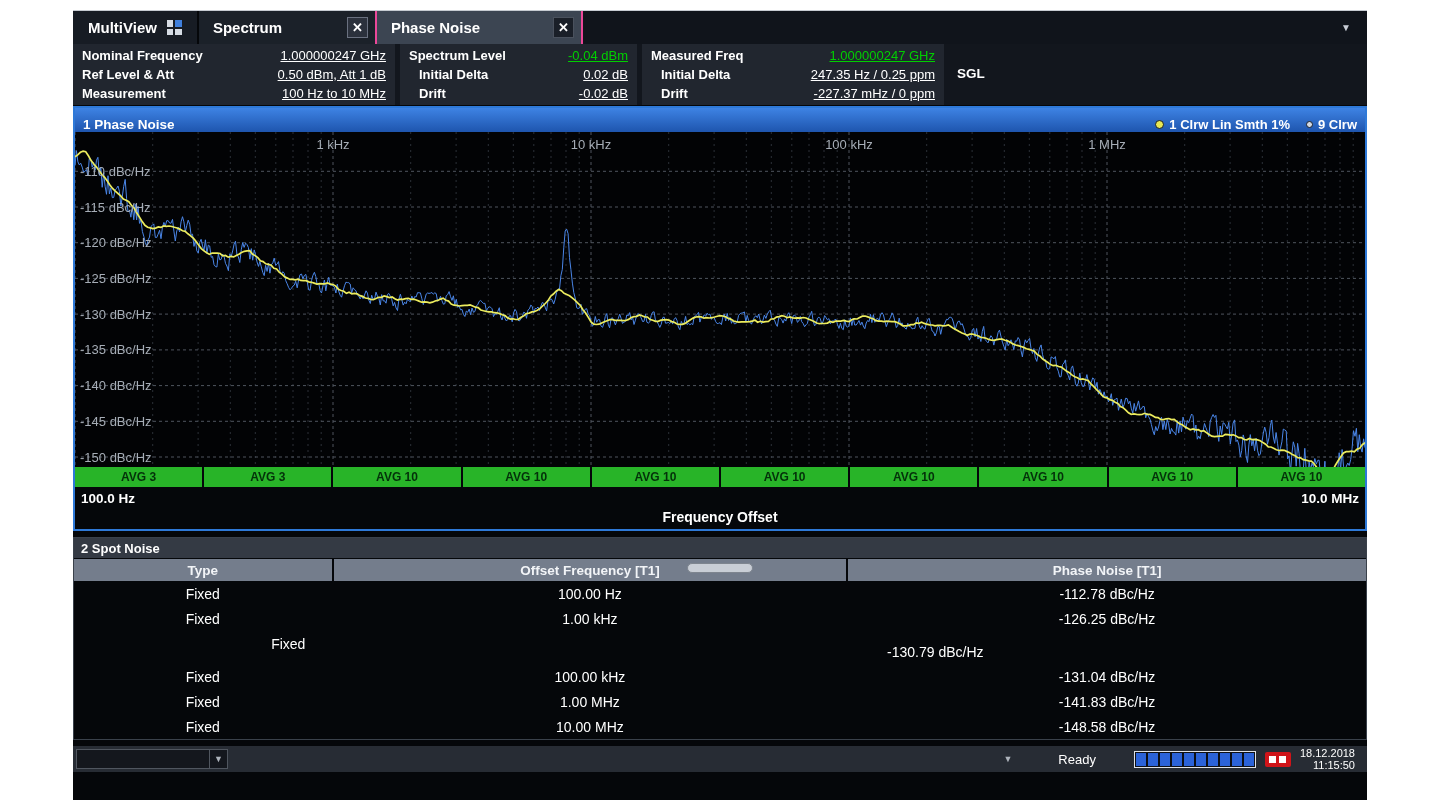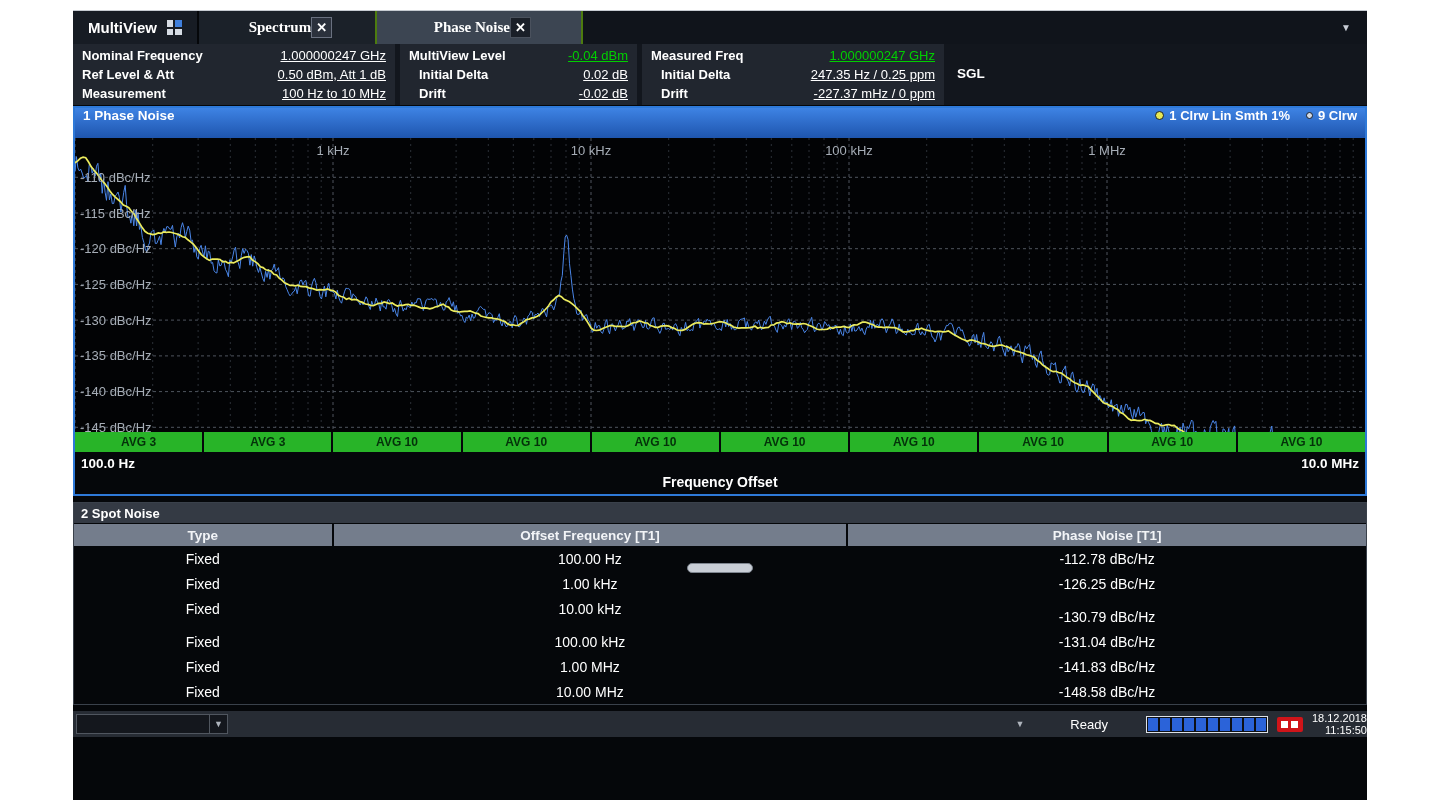--- a/index.html
+++ b/index.html
@@ -7,49 +7,49 @@
     font-family:"Liberation Sans",sans-serif;}
   .screen{position:absolute;left:73px;top:10px;width:1294px;height:790px;
     background:#05070a;color:#fff;border-top:1px solid #c6cbd1;}
   
   .tabbar{height:33px;background:#10141b;display:flex;align-items:stretch;}
   .multiview{display:flex;align-items:center;gap:10px;padding:0 15px;background:#171c24;
     border-right:2px solid #05070a;font-weight:bold;font-size:15px;cursor:default;}
   .gridicon{width:15px;height:15px;display:grid;grid-template-columns:1fr 1fr;grid-template-rows:1fr 1fr;gap:2px;}
   .gridicon span{background:#d6dce4;}
   .gridicon span.b{background:#3f7fdc;}
-  .tab{width:178px;display:flex;align-items:center;justify-content:center;
-    padding:0 7px 0 14px;background:#1b2129;border-right:2px solid #4d7c0f;
-    font-weight:bold;font-size:15px;font-family:Liberation Serif, serif;}
+  .tab{width:178px;display:flex;align-items:center;justify-content:space-between;
+    padding:0 7px 0 14px;background:#1b2129;border-right:2px solid #ec4899;
+    font-weight:bold;font-size:15px;}
   .tab.active{width:206px;background:#3c4552;}
   .close{width:21px;height:21px;display:flex;align-items:center;justify-content:center;
     background:#2b313c;border:1px solid #6a7180;font-size:13px;font-weight:bold;color:#fff;}
   .tab.active .close{background:#1a1f28;border-color:#4a515d;}
   .tab-arrow{margin-left:auto;margin-right:16px;align-self:center;font-size:10px;color:#c8cdd5;}
   
   .infobar{height:61px;background:#12161d;position:relative;}
   .info-cols{display:flex;gap:5px;height:100%;}
   .info-col{background:#21262f;padding:2px 9px;display:flex;flex-direction:column;justify-content:space-around;}
   .info-col:nth-child(1){flex:0 0 322px;}
   .info-col:nth-child(2){flex:0 0 237px;}
   .info-col:nth-child(3){flex:0 0 302px;text-align:right;}
   .info-row{display:flex;justify-content:space-between;align-items:center;height:18px;font-size:13px;}
   .info-label{font-weight:bold;white-space:nowrap;}
   .info-label.indent{padding-left:10px;}
   .info-value{white-space:nowrap;text-decoration:underline;}
   .info-value.green{color:#00cf00;}
   .sgl{position:absolute;left:884px;top:22px;font-weight:bold;font-size:13.5px;}
   
   .win1{margin-top:1px;border:2px solid #2e79d8;background:#05070a;}
-  .win-title{height:30px;display:flex;align-items:flex-start;padding:0 8px;
+  .win-title{height:24px;display:flex;align-items:flex-end;padding:0 8px;
     background:linear-gradient(#3e83e4,#1e55ae);font-size:13.5px;font-weight:bold;}
   .legend{margin-left:auto;display:flex;align-items:center;gap:16px;}
   .legend-item{display:flex;align-items:center;gap:5px;font-size:13px;font-weight:bold;}
   .legend-dot{border-radius:50%;border:1px solid #19202b;display:inline-block;}
-  .chart{position:relative;height:294px;background:#020305;overflow:hidden;}
+  .chart{position:relative;height:335px;background:#020305;overflow:hidden;}
   #chart-svg{position:absolute;left:0;top:0;}
   #chart-svg .vmin{stroke:#2c3138;stroke-width:1;stroke-dasharray:2 4;}
   #chart-svg .vdec{stroke:#4f555e;stroke-width:1;stroke-dasharray:3 3;}
   #chart-svg .hgrid{stroke:#4f555e;stroke-width:1;stroke-dasharray:3 3;}
   #chart-svg .xlab,#chart-svg .ylab{fill:#a6adb6;font-size:13px;font-family:"Liberation Sans",sans-serif;}
   #chart-svg .trace2{fill:none;stroke:#4a86e8;stroke-width:1;}
   #chart-svg .trace1{fill:none;stroke:#ecec5e;stroke-width:1.7;}
   .avgbar{height:20px;display:flex;gap:2px;background:#05070a;}
   .avg-seg{flex:1;background:#28b428;display:flex;align-items:center;justify-content:center;
     font-size:12px;font-weight:bold;color:#04310a;}
@@ -77,21 +77,21 @@
   .sb-spacer{flex:1;}
   .sb-arrow2{font-size:9px;color:#aeb4bc;margin-right:46px;}
   .sb-ready{font-size:13px;margin-right:38px;}
   .progress{height:17px;border:1px solid #dfe2e7;background:#0d1016;padding:1px;
     display:flex;gap:2px;align-items:stretch;margin-right:9px;}
   .pseg{width:10px;background:#2b63d9;}
   .rslogo{width:26px;height:15px;background:#d01419;border-radius:2px;position:relative;margin-right:9px;}
   .rslogo span{position:absolute;background:#ffffff;}
   .rslogo span:first-child{left:4px;top:4px;width:7px;height:7px;}
   .rslogo span:last-child{left:14px;top:4px;width:7px;height:7px;}
-  .datetime{font-size:11px;line-height:12.5px;text-align:right;margin-right:0;}
+  .datetime{font-size:11px;line-height:12.5px;text-align:right;margin-right:12px;}
 </style>
 </head>
 <body>
 
 <div class="screen">
 
   <div class="tabbar">
     <div class="multiview">
       <span>MultiView</span>
       <span class="gridicon">
@@ -123,21 +123,21 @@
             <span class="info-label">Ref Level &amp; Att</span>
             <span class="info-value">0.50 dBm, Att 1 dB</span>
           </div>
           <div class="info-row">
             <span class="info-label">Measurement</span>
             <span class="info-value">100 Hz to 10 MHz</span>
           </div>
         </div>
         <div class="info-col">
           <div class="info-row">
-            <span class="info-label">MultiView Level</span>
+            <span class="info-label">Spectrum Level</span>
             <span class="info-value green">-0.04 dBm</span>
           </div>
           <div class="info-row">
             <span class="info-label indent">Initial Delta</span>
             <span class="info-value">0.02 dB</span>
           </div>
           <div class="info-row">
             <span class="info-label indent">Drift</span>
             <span class="info-value">-0.02 dB</span>
           </div>
@@ -287,21 +287,20 @@
           <div class="td" style="flex: 39.8 1 0%;">100.00 Hz</div>
           <div class="td" style="flex: 40.2 1 0%;">-112.78 dBc/Hz</div>
         </div>
         <div class="tr">
           <div class="td" style="flex: 20 1 0%;">Fixed</div>
           <div class="td" style="flex: 39.8 1 0%;">1.00 kHz</div>
           <div class="td" style="flex: 40.2 1 0%;">-126.25 dBc/Hz</div>
         </div>
         <div class="tr">
           <div class="td" style="flex: 20 1 0%;">Fixed</div>
-          <div class="td" style="flex: 39.8 1 0%;">10.00 kHz</div>
           <div class="td" style="flex: 40.2 1 0%; margin-top: 8px;">-130.79 dBc/Hz</div>
         </div>
         <div class="tr">
           <div class="td" style="flex: 20 1 0%;">Fixed</div>
           <div class="td" style="flex: 39.8 1 0%;">100.00 kHz</div>
           <div class="td" style="flex: 40.2 1 0%;">-131.04 dBc/Hz</div>
         </div>
         <div class="tr">
           <div class="td" style="flex: 20 1 0%;">Fixed</div>
           <div class="td" style="flex: 39.8 1 0%;">1.00 MHz</div>

